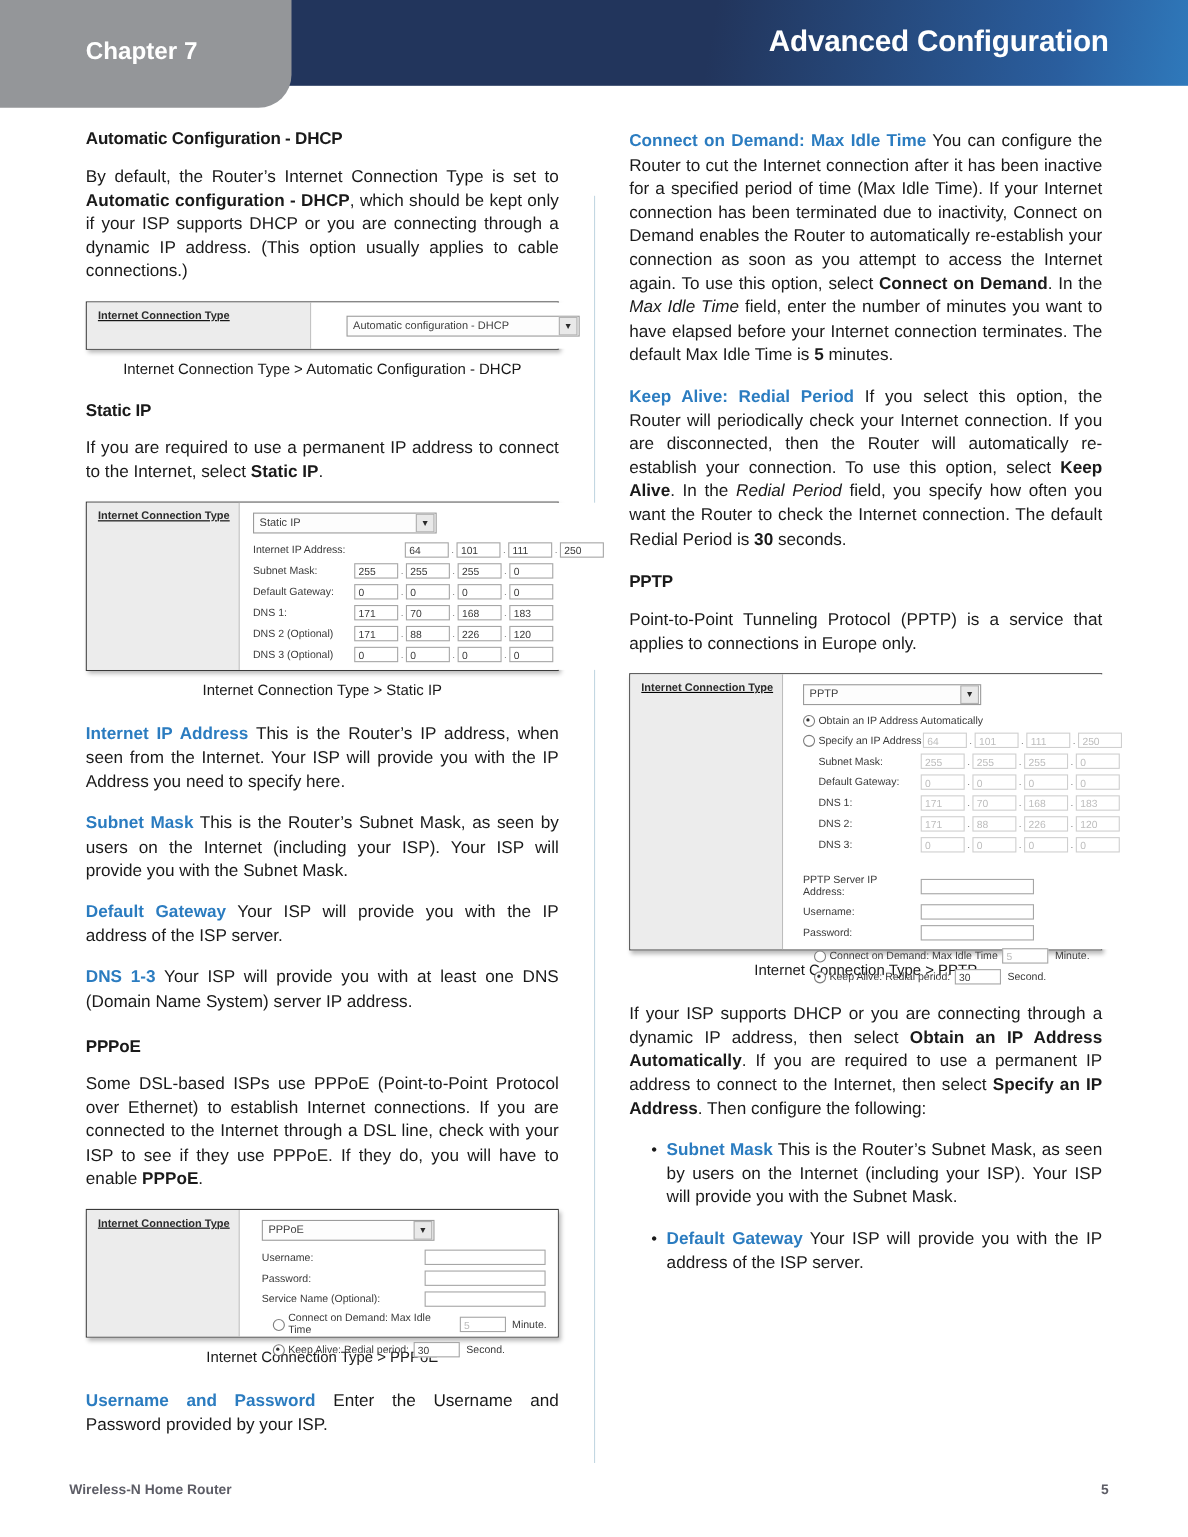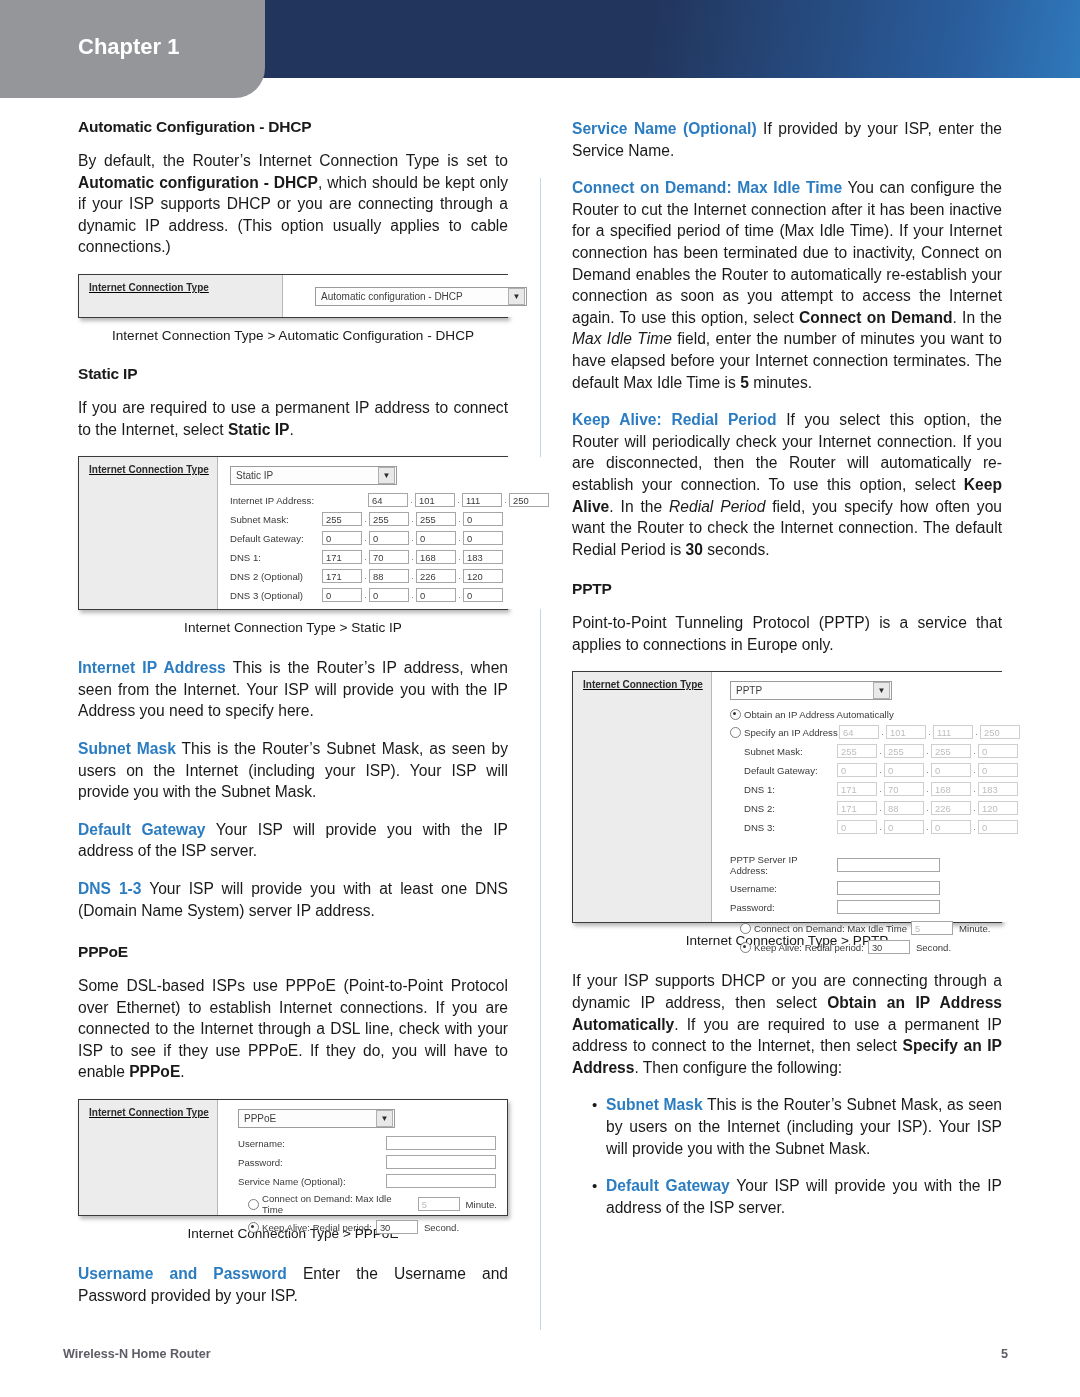--- a/index.html
+++ b/index.html
@@ -117,21 +117,22 @@
     position:absolute;right:72px;top:1347px;
     font-size:12.6px;font-weight:bold;color:#5d5d66;
   }
 </style>
 </head>
 <body>
 
 <div class="header">
   <div class="header-band"></div>
   <div class="chapter-tab"></div>
-  <div class="chapter-label">Chapter 1</div>
+  <div class="chapter-label">Chapter 7</div>
+  <div class="header-title">Advanced Configuration</div>
 </div>
 
 <div class="divider"></div>
 
 <div class="col col-left">
 
   <h2 class="sec">Automatic Configuration - DHCP</h2>
 
   <p class="body"><span>By default, the Router’s Internet Connection Type is set to </span><span class="b">Automatic configuration - DHCP</span><span>, which should be kept only if your ISP supports DHCP or you are connecting through a dynamic IP address. (This option usually applies to cable connections.)</span></p>
 
@@ -285,21 +286,20 @@
       </div>
     </div>
   </div>
   <div class="caption">Internet Connection Type &gt; PPPoE</div>
 
   <p class="body last" style="margin-top:20px;"><span class="lead">Username and Password</span><span>  Enter the Username and Password provided by your ISP.</span></p>
 </div>
 
 <div class="col col-right">
 
-  <p class="body"><span class="lead">Service Name (Optional)</span><span>  If provided by your ISP, enter the Service Name.</span></p>
 
   <p class="body"><span class="lead">Connect on Demand: Max Idle Time</span><span>  You can configure the Router to cut the Internet connection after it has been inactive for a specified period of time (Max Idle Time). If your Internet connection has been terminated due to inactivity, Connect on Demand enables the Router to automatically re-establish your connection as soon as you attempt to access the Internet again. To use this option, select </span><span class="b">Connect on Demand</span><span>. In the </span><span class="i">Max Idle Time</span><span> field, enter the number of minutes you want to have elapsed before your Internet connection terminates. The default Max Idle Time is </span><span class="b">5</span><span> minutes.</span></p>
 
   <p class="body"><span class="lead">Keep Alive: Redial Period</span><span> If you select this option, the Router will periodically check your Internet connection. If you are disconnected, then the Router will automatically re-establish your connection. To use this option, select </span><span class="b">Keep Alive</span><span>. In the </span><span class="i">Redial Period</span><span> field, you specify how often you want the Router to check the Internet connection. The default Redial Period is </span><span class="b">30</span><span> seconds.</span></p>
 
   <h2 class="sec" style="margin-top:20px;">PPTP</h2>
 
   <p class="body">Point-to-Point Tunneling Protocol (PPTP) is a service that applies to connections in Europe only.</p>
 
   <div class="shot" style="height:250px;">

